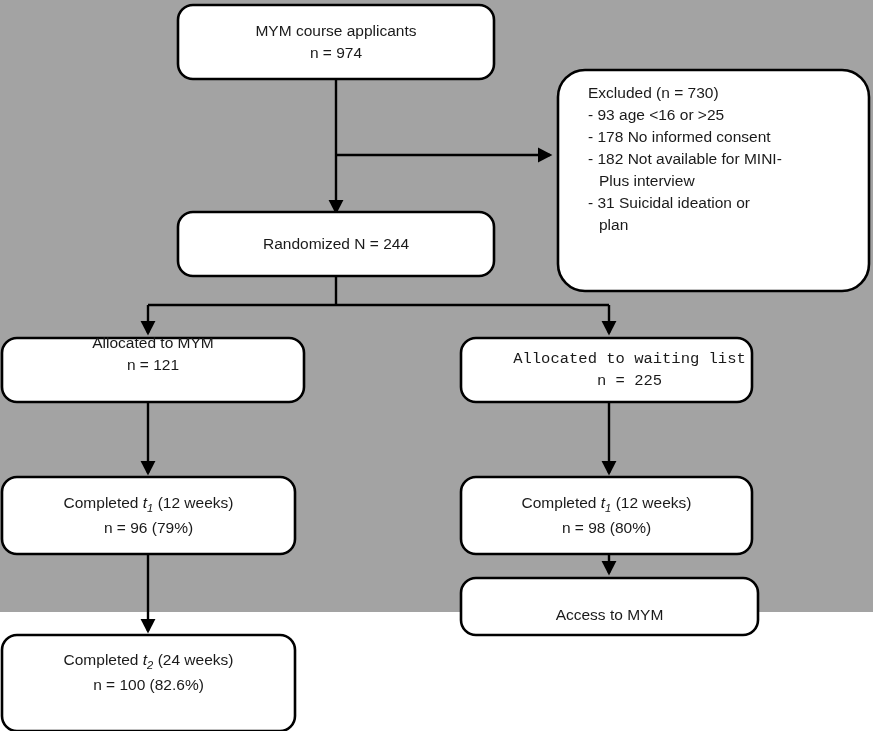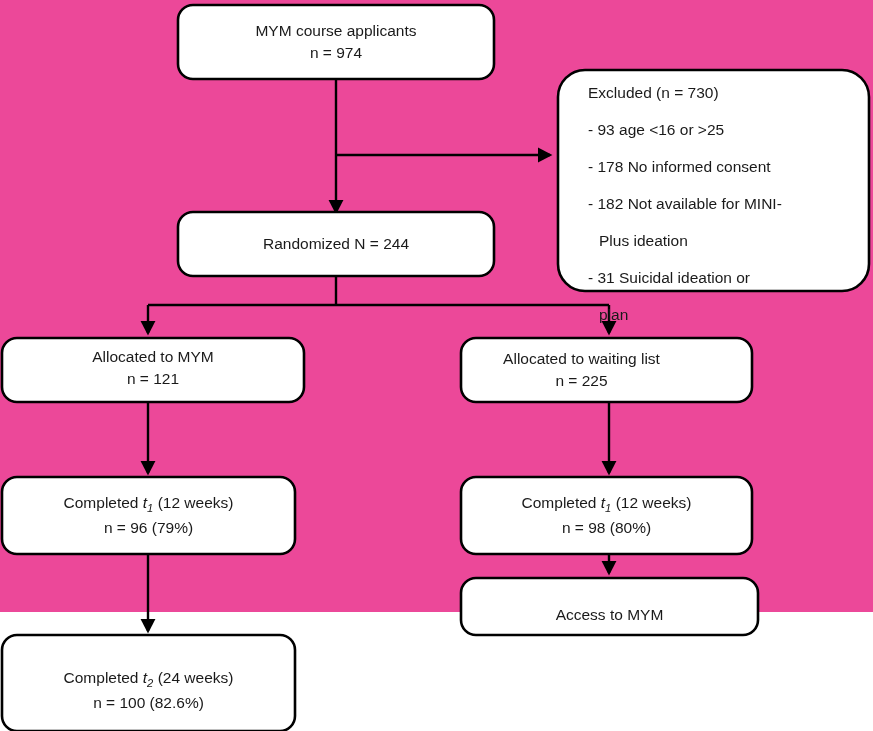--- a/index.html
+++ b/index.html
@@ -10,21 +10,21 @@
   body {
     width: 873px;
     height: 731px;
     font-family: "Liberation Sans", sans-serif;
     overflow: hidden;
   }
   #flow-root {
     position: relative;
     width: 873px;
     height: 612px;
-    background: #ec4899;
+    background: #a3a3a3;
   }
   svg.flow-canvas {
     position: absolute;
     top: 0;
     left: 0;
     width: 873px;
     height: 731px;
   }
   .node-box {
     fill: #ffffff;
@@ -46,21 +46,20 @@
     font-size: 15.5px;
     color: #1a1a1a;
     line-height: 1.42;
     text-align: center;
     box-sizing: border-box;
     pointer-events: none;
   }
   .node-text.left-align {
     align-items: flex-start;
     text-align: left;
-    gap: 15px;
   }
   .node-line {
     white-space: nowrap;
   }
   .sub-indent {
     padding-left: 11px;
   }
   i.tsub {
     font-style: italic;
   }
@@ -120,35 +119,35 @@
   <div class="node-text" style="left:178px; top:5px; width:316px; height:74px;">
     <div class="node-line">MYM course applicants</div>
     <div class="node-line">n = 974</div>
   </div>
 
   <div class="node-text left-align" style="left:558px; top:70px; width:311px; height:221px; padding:12px 14px 12px 30px; justify-content:flex-start;">
     <div class="node-line">Excluded (n = 730)</div>
     <div class="node-line">- 93 age &lt;16 or &gt;25</div>
     <div class="node-line">- 178 No informed consent</div>
     <div class="node-line">- 182 Not available for MINI-</div>
-    <div class="node-line sub-indent">Plus ideation</div>
+    <div class="node-line sub-indent">Plus interview</div>
     <div class="node-line">- 31 Suicidal ideation or</div>
     <div class="node-line sub-indent">plan</div>
   </div>
 
   <div class="node-text" style="left:178px; top:212px; width:316px; height:64px;">
     <div class="node-line">Randomized N = 244</div>
   </div>
 
-  <div class="node-text" style="left:2px; top:336px; width:302px; height:64px;">
+  <div class="node-text" style="left:2px; top:322px; width:302px; height:64px;">
     <div class="node-line">Allocated to MYM</div>
     <div class="node-line">n = 121</div>
   </div>
 
-  <div class="node-text" style="left:436px; top:338px; width:291px; height:64px;">
+  <div class="node-text" style="left:484px; top:338px; width:291px; height:64px;font-family:Liberation Mono, monospace;">
     <div class="node-line">Allocated to waiting list</div>
     <div class="node-line">n = 225</div>
   </div>
 
   <div class="node-text" style="left:2px; top:477px; width:293px; height:77px;">
     <div class="node-line">
       <span>Completed </span><i class="tsub"><span>t</span><sub>1</sub></i><span> (12 weeks)</span>
     </div>
     <div class="node-line">n = 96 (79%)</div>
   </div>
@@ -157,20 +156,20 @@
     <div class="node-line">
       <span>Completed </span><i class="tsub"><span>t</span><sub>1</sub></i><span> (12 weeks)</span>
     </div>
     <div class="node-line">n = 98 (80%)</div>
   </div>
 
   <div class="node-text" style="left:461px; top:578px; width:297px; height:57px;margin-top:8px;">
     <div class="node-line">Access to MYM</div>
   </div>
 
-  <div class="node-text" style="left:2px; top:635px; width:293px; height:96px; justify-content:flex-start; padding-top:32px;">
+  <div class="node-text" style="left:2px; top:635px; width:293px; height:96px; justify-content:flex-start; padding-top:14px;">
     <div class="node-line">
       <span>Completed </span><i class="tsub"><span>t</span><sub>2</sub></i><span> (24 weeks)</span>
     </div>
     <div class="node-line">n = 100 (82.6%)</div>
   </div>
 
 </div>
 
 </body></html>

